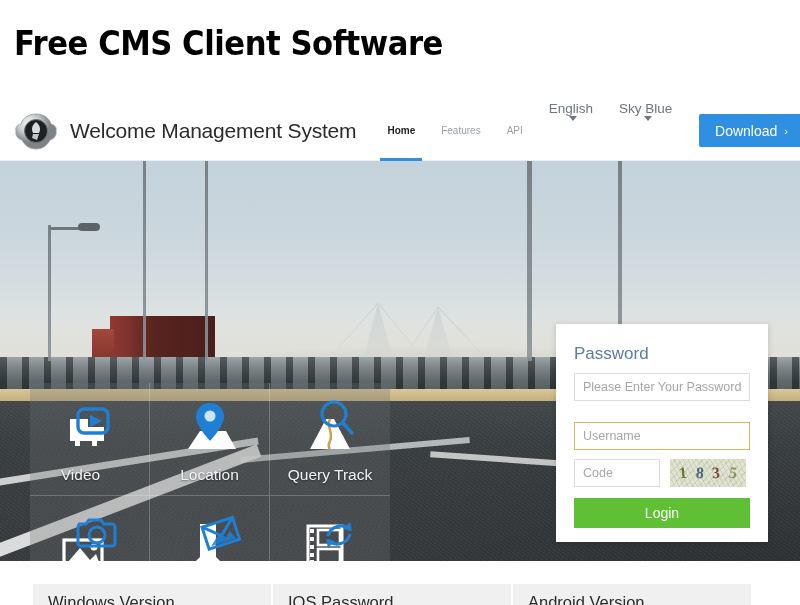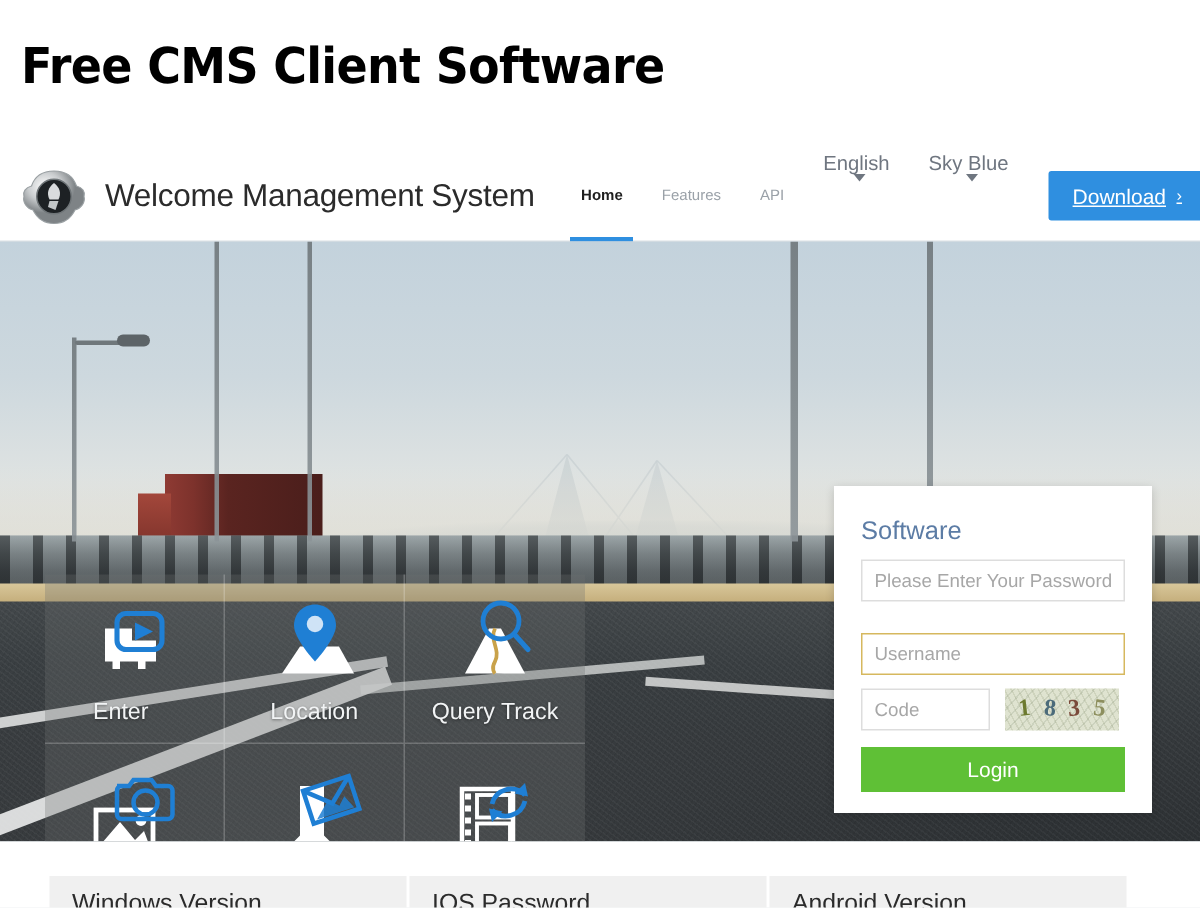--- a/index.html
+++ b/index.html
@@ -59,21 +59,20 @@
     display: inline-block; margin-left: 4px;
     border-left: 4px solid transparent; border-right: 4px solid transparent;
     border-top: 5px solid #6f7680;
   }
   .download-btn {
     position: absolute; right: 0; top: 13px;
     height: 33px; background: #2f8fe0; color: #fff;
     font-size: 14px; display: flex; align-items: center;
     padding: 0 12px 0 16px; white-space: nowrap; cursor: pointer;
     border-radius: 2px 0 0 2px;
-    text-decoration: underline;
   }
   .download-btn .arr { margin-left: 7px; font-size: 11px; }
 
   
   .hero {
     position: absolute; left: 0; top: 60px; width: 800px; height: 400px;
     overflow: hidden; background: #b9c6ce;
   }
   .sky {
     position: absolute; left: 0; top: 0; width: 800px; height: 200px;
@@ -331,21 +330,21 @@
 
       <div class="tiles">
 
         <div class="tile">
           <svg class="tile-icon" viewBox="0 0 76 60">
             <path d="M18 30 h34 v14 h-7 v5 h-5 v-5 h-12 v5 h-5 v-5 h-5 z" fill="#fff"></path>
             <rect x="18" y="22" width="18" height="9" fill="#fff"></rect>
             <rect x="26" y="12" width="30" height="24" rx="6" fill="none" stroke="#1f7fd4" stroke-width="3.4"></rect>
             <path d="M38 18 L50 24 L38 30 Z" fill="#1f7fd4"></path>
           </svg>
-          <div class="tile-label">Enter</div>
+          <div class="tile-label">Video</div>
         </div>
 
         <div class="tile">
           <svg class="tile-icon" viewBox="0 0 76 60">
             <path d="M16 52 L28 34 h26 L64 52 Z" fill="#fff"></path>
             <path d="M38 6 C46 6 52 12 52 20 C52 29 38 44 38 44 C38 44 24 29 24 20 C24 12 30 6 38 6 Z" fill="#1f7fd4"></path>
             <circle cx="38" cy="19" r="5.5" fill="#cfe3f6"></circle>
           </svg>
           <div class="tile-label">Location</div>
         </div>
@@ -398,21 +397,21 @@
             <path d="M36 26 a13 13 0 0 1 22 -6" fill="none" stroke="#1f7fd4" stroke-width="3.2"></path>
             <path d="M58 12 l2 9 l-9 -2 z" fill="#1f7fd4"></path>
             <path d="M58 24 a13 13 0 0 1 -22 6" fill="none" stroke="#1f7fd4" stroke-width="3.2"></path>
             <path d="M36 38 l-2 -9 l9 2 z" fill="#1f7fd4"></path>
           </svg>
 
         </div>
       </div>
 
       <div class="login-card">
-        <div class="login-title">Software</div>
+        <div class="login-title">Password</div>
 
         <input class="field pwd" type="text" placeholder="Please Enter Your Password" style="">
 
         <input class="field focused" type="text" placeholder="Username" style="">
 
         <div class="code-row">
           <input class="field code" type="text" placeholder="Code" style="">
           <div class="captcha">
             <span>1</span>
             <span>8</span>

